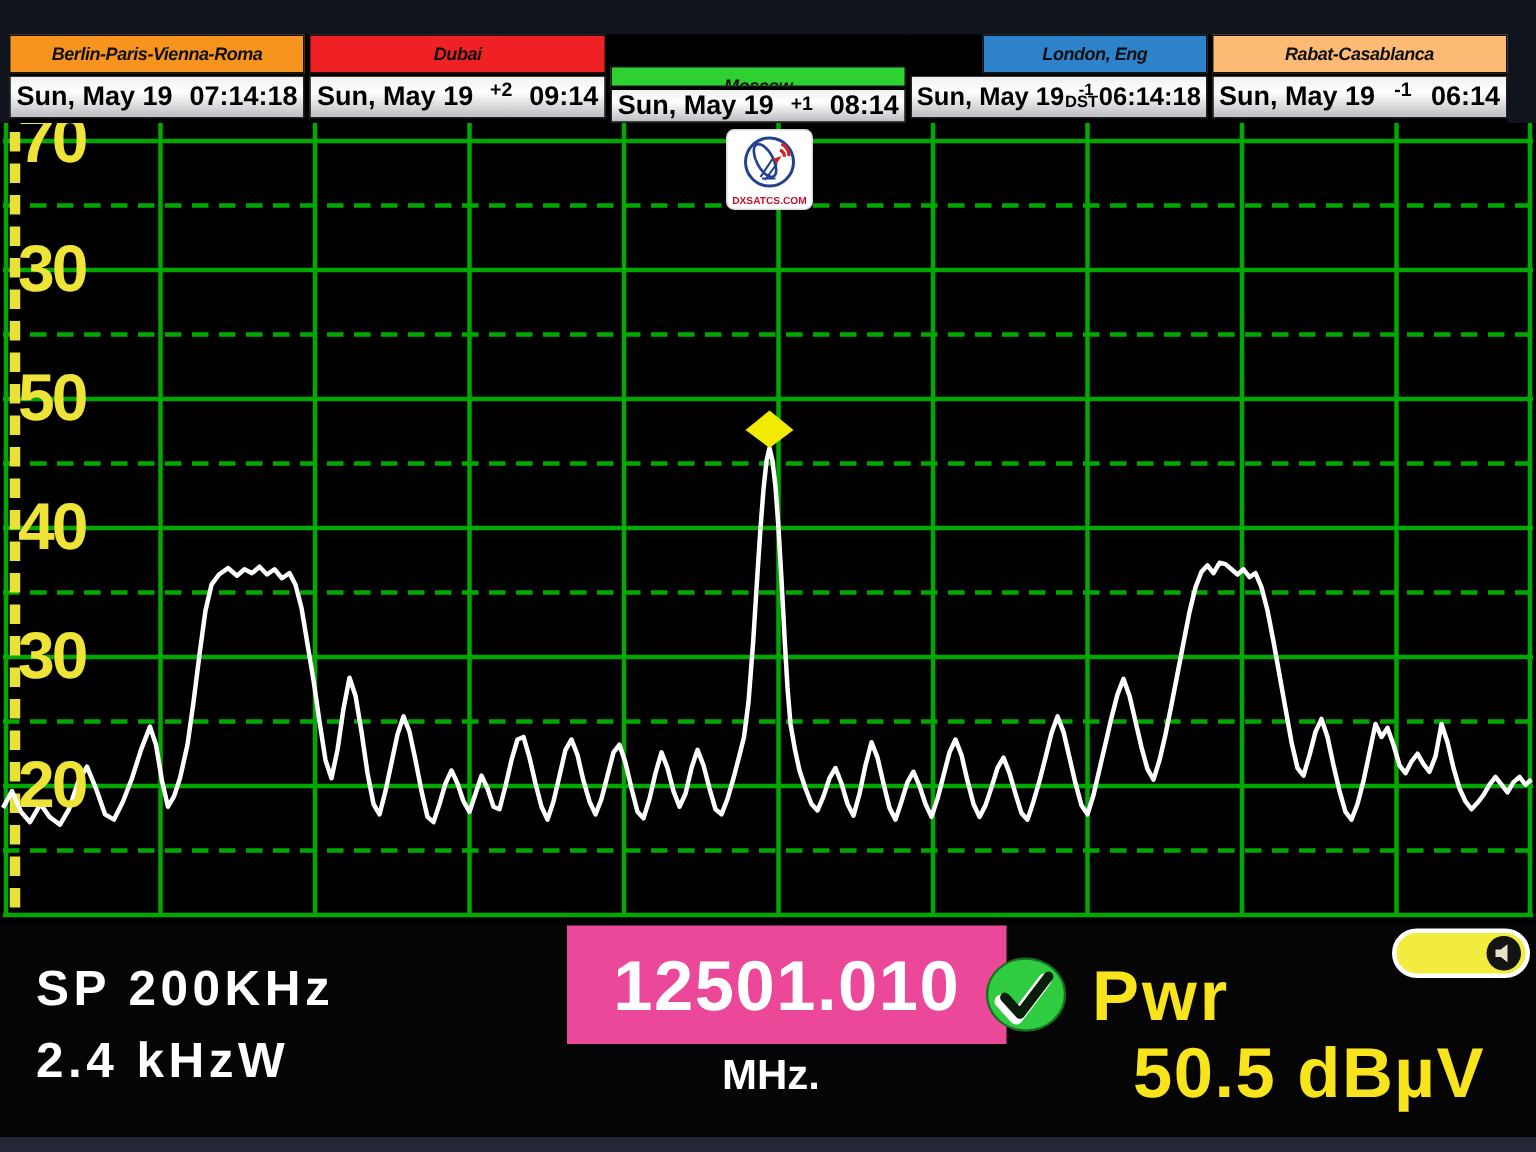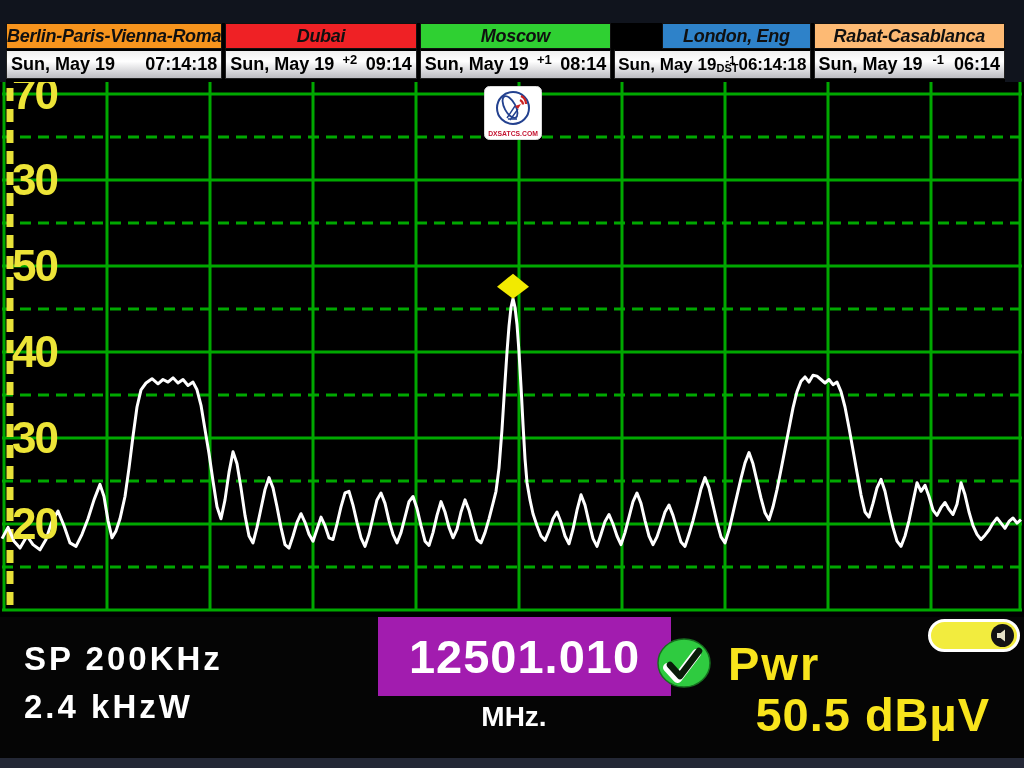--- a/index.html
+++ b/index.html
@@ -4,21 +4,21 @@
 <style>
   * { margin:0; padding:0; box-sizing:border-box; }
   html,body { width:1024px; height:768px; background:#10141d; overflow:hidden;
               font-family:"Liberation Sans","DejaVu Sans",sans-serif; position:relative; }
 
   
   #clock-bar { position:absolute; left:6px; top:23px; width:999px; height:59px;
                display:flex; gap:3px; background:#000; }
   .city-cell { flex:1; display:flex; flex-direction:column; background:#000; }
   .city-header { height:26px; line-height:25px; text-align:center; font-style:italic;
-                 font-weight:bold; font-size:18px; color:#101010; letter-spacing:-0.3px;
+                 font-weight:bold; font-size:12px; color:#101010; letter-spacing:-0.3px;
                  border:1px solid #111; white-space:nowrap; overflow:hidden; }
   .time-row { height:30px; background:linear-gradient(180deg,#efefef 0%,#ffffff 38%,#bdbdc2 100%);
               display:flex; align-items:center; justify-content:space-between;
               padding:0 4px; font-weight:bold; font-size:18px; color:#000;
               border:1px solid #222; border-top:2px solid #000; white-space:nowrap; }
   .time-row.compact { font-size:17px; padding:0 3px; }
   .offset-sup { font-size:13px; align-self:flex-start; margin-top:1px; font-weight:bold; }
   .dst-block { display:flex; flex-direction:column; align-items:center; line-height:8px;
                font-size:11px; font-weight:bold; margin-top:-1px; }
   .dst-sup { font-size:11px; transform:translateX(3px); }
@@ -28,21 +28,21 @@
           background:#000; overflow:hidden; }
   #spectrum-svg { position:absolute; left:0; top:0; }
   .ylab { position:absolute; left:12px; font-size:44px; line-height:44px; font-weight:bold;
           letter-spacing:-2px; }
   #logo { position:absolute; left:484px; top:4px; }
 
   
   #bottom-bar { position:absolute; left:0; top:617px; width:1024px; height:141px; background:#050505; }
   #sp-block { position:absolute; left:24px; top:18px; color:#fff; font-weight:bold;
               font-size:33px; line-height:48px; letter-spacing:3px; white-space:nowrap; }
-  #freq-box { position:absolute; left:378px; top:0; width:293px; height:79px; background:#a21caf;
+  #freq-box { position:absolute; left:378px; top:0; width:293px; height:79px; background:#ec4899;
               color:#fff; font-weight:bold; font-size:47px; display:flex; align-items:center;
               justify-content:center; letter-spacing:1px; }
   #mhz-label { position:absolute; left:378px; top:84px; width:272px; text-align:center;
                color:#fff; font-weight:bold; font-size:28px; }
   #check-icon { position:absolute; left:656px; top:21px; }
   #pwr-label { position:absolute; left:728px; top:19px; color:#F8E41C; font-weight:bold;
                font-size:47px; letter-spacing:2px; }
   #pwr-value { position:absolute; right:34px; top:70px; color:#F8E41C; font-weight:bold;
                font-size:47px; letter-spacing:1px; white-space:nowrap; }
   #mute-pill { position:absolute; left:928px; top:2px; width:92px; height:33px;
@@ -69,21 +69,21 @@
   <div class="city-cell">
     <div class="city-header" style="background: rgb(239, 33, 37);">Dubai</div>
     <div class="time-row">
       <span>Sun, May 19</span>
       <span class="offset-sup">+2</span>
       <span>09:14</span>
     </div>
   </div>
 
   <div class="city-cell">
-    <div class="city-header" style="background: rgb(47, 208, 50);">Moscow</div>
+    <div class="city-header" style="background: rgb(47, 208, 50); margin-top: 21px;">Moscow</div>
     <div class="time-row">
       <span>Sun, May 19</span>
       <span class="offset-sup">+1</span>
       <span>08:14</span>
     </div>
   </div>
 
   <div class="city-cell">
     <div class="city-header" style="background: rgb(46, 130, 201); margin-left: 48px;">London, Eng</div>
     <div class="time-row compact">

